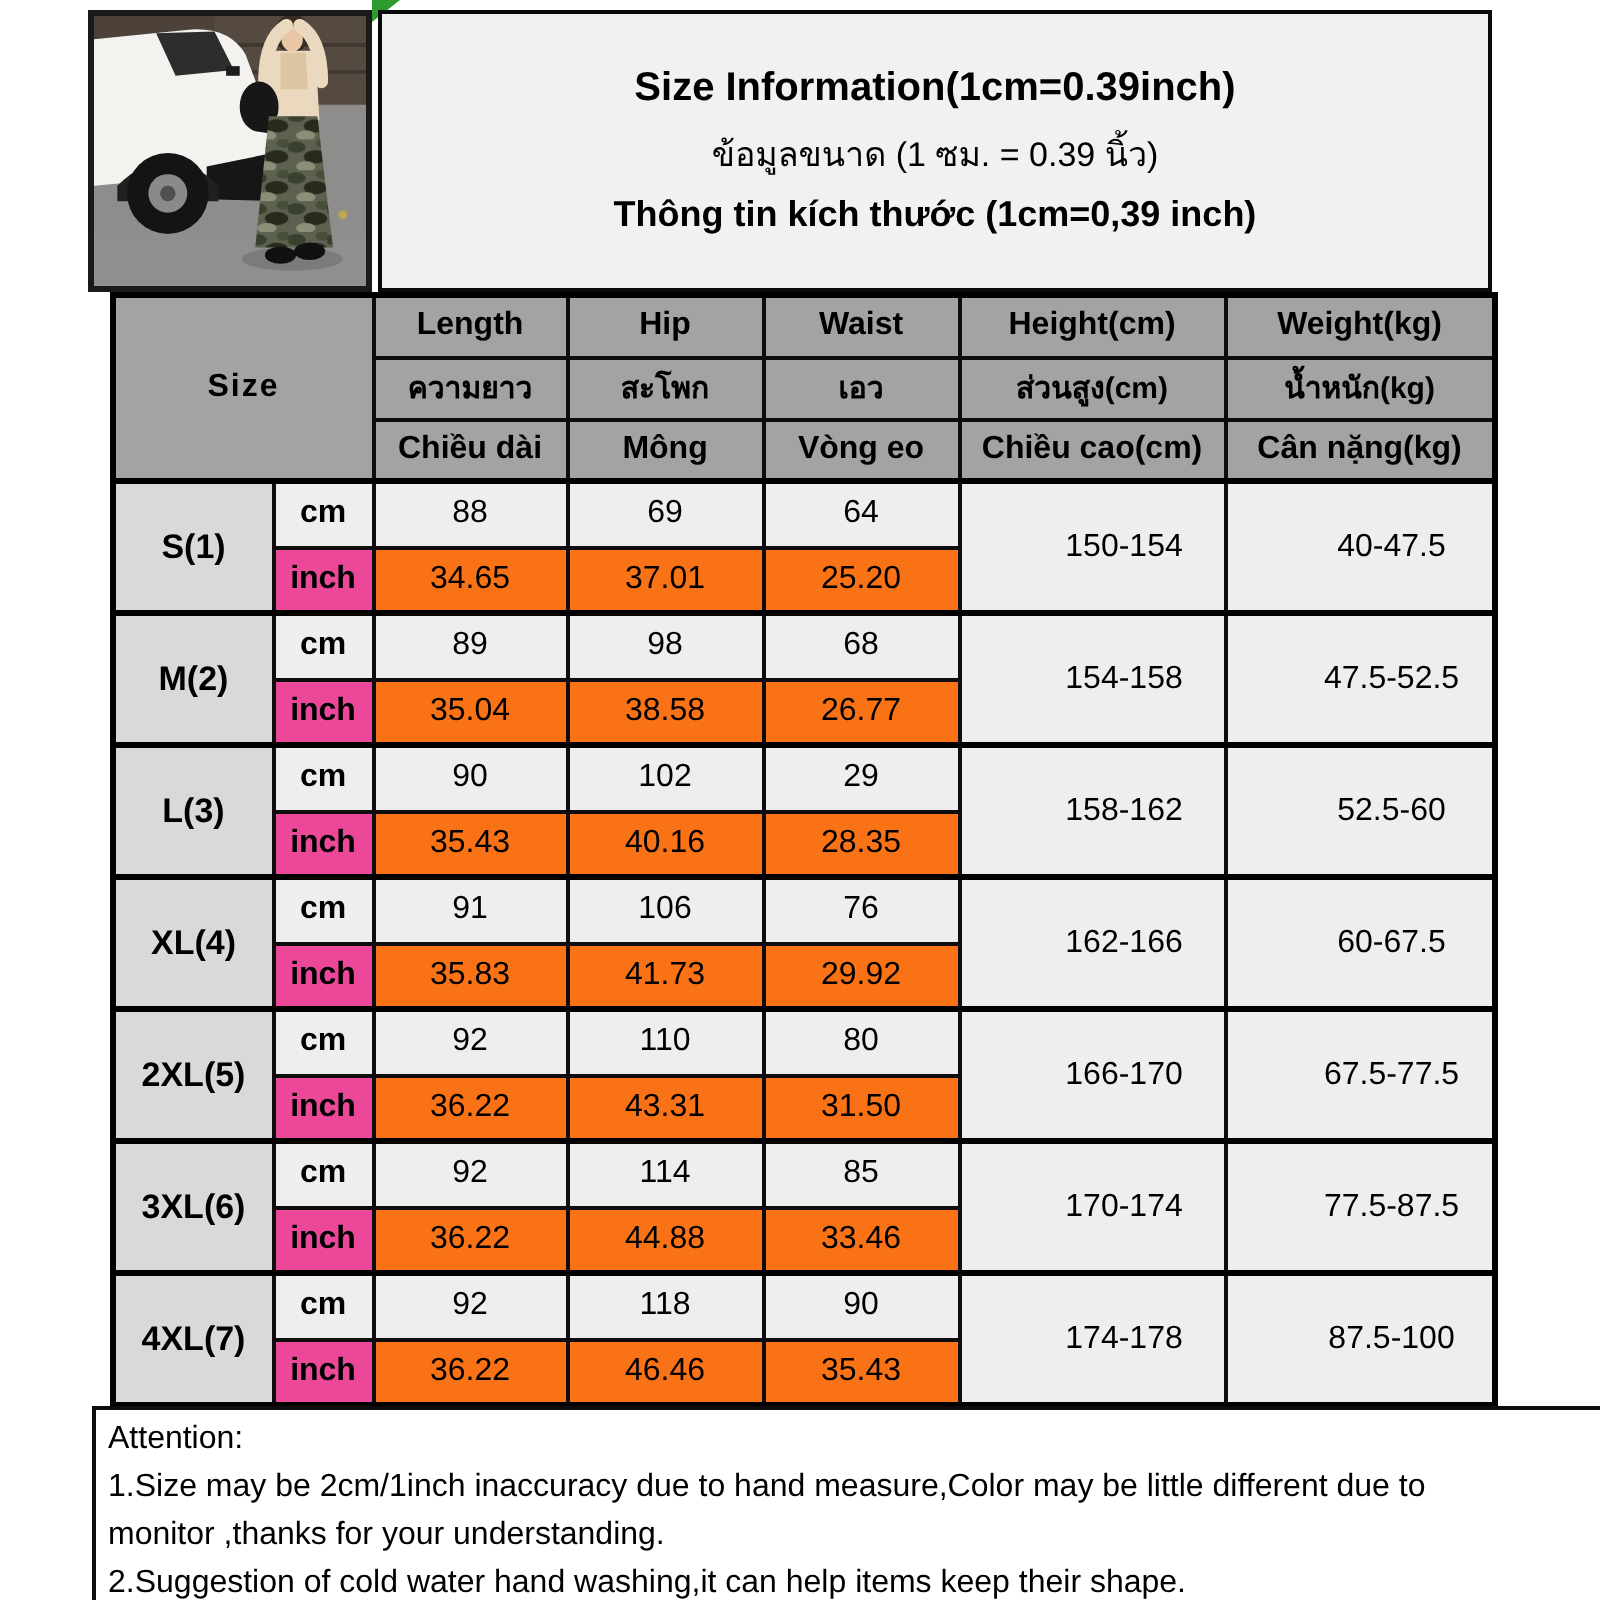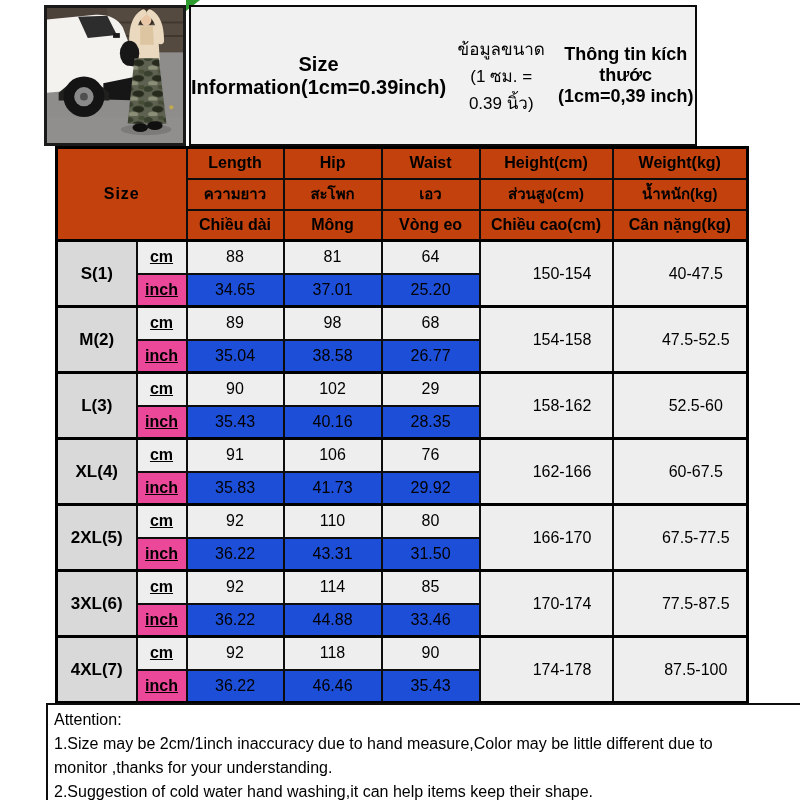--- a/index.html
+++ b/index.html
@@ -7,44 +7,44 @@
   .page { position:relative; width:800px; height:800px; background:#fff; overflow:hidden; }
 
   
   .photo { position:absolute; left:44px; top:5px; width:142px; height:141px; border:3px solid #1a1a1a; background:#8f8f8f; overflow:hidden; }
   .photo svg { display:block; width:100%; height:100%; }
 
   
   .corner-flag { position:absolute; left:186px; top:0; width:14px; height:11px; }
 
   
-  .title-box { position:absolute; left:189px; top:5px; width:508px; height:141px; background:#f1f1f1; border:2px solid #0a0a0a;
-               display:flex; flex-direction:row; align-items:center; justify-content:center; gap:7px; text-align:center; }
+  .title-box { position:absolute; left:189px; top:5px; width:557px; height:141px; background:#f1f1f1; border:2px solid #0a0a0a;
+               display:flex; flex-direction:column; align-items:center; justify-content:center; gap:7px; text-align:center; }
   .t-en { font-size:20px; font-weight:bold; letter-spacing:0; }
   .t-th { font-size:17px; font-weight:normal; }
   .t-vi { font-size:18px; font-weight:bold; }
 
   
   table.size-table { position:absolute; left:55px; top:146px; width:691px; border-collapse:collapse; table-layout:fixed;
                      border:3px solid #000; }
   .size-table th, .size-table td { border:2px solid #0d0d0d; text-align:center; vertical-align:middle; padding:0; overflow:hidden; }
   .size-table tr.hdr { height:31px; }
-  .size-table tr.hdr th { background:#c2410c; font-weight:bold; font-size:16px; }
+  .size-table tr.hdr th { background:#a3a3a3; font-weight:bold; font-size:16px; }
   .size-table tr.hdr.th-row th { font-size:15px; }
   .size-table th.size-cell { background:#d9d9d9; font-size:32px; font-weight:bold; letter-spacing:1px; }
   .size-table tr.cm-row { height:33px; }
   .size-table tr.inch-row { height:33px; }
   .size-table tr.group-start td { border-top:3px solid #000; }
   td.size-label { background:#d9d9d9; font-weight:bold; font-size:17px; }
-  td.unit { font-weight:bold; font-size:16px;text-decoration:underline; }
+  td.unit { font-weight:bold; font-size:16px; }
   td.unit.u-cm { background:#eeeeee; }
   td.unit.u-inch { background:#ec4899; }
   td.val { font-size:16px;text-align:center; }
   td.val.v-cm { background:#eeeeee; }
-  td.val.v-inch { background:#1d4ed8; }
+  td.val.v-inch { background:#f97316; }
   td.range { background:#eeeeee; font-size:16px;padding-left:32px; }
 
   
   .attention { position:absolute; left:46px; top:703px; width:772px; height:97px;
                border:2px solid #0d0d0d; border-bottom:none; background:#fff;
                padding:3px 6px 0 6px; font-size:16px; line-height:24px; }
 </style>
 </head>
 <body>
 
@@ -141,21 +141,21 @@
       <th>Mông</th>
       <th>Vòng eo</th>
       <th>Chiều cao(cm)</th>
       <th>Cân nặng(kg)</th>
     </tr>
 
     <tr class="cm-row group-start">
       <td class="size-label" rowspan="2">S(1)</td>
       <td class="unit u-cm">cm</td>
       <td class="val v-cm">88</td>
-      <td class="val v-cm">81</td>
+      <td class="val v-cm">69</td>
       <td class="val v-cm">64</td>
       <td class="range" rowspan="2">150-154</td>
       <td class="range" rowspan="2">40-47.5</td>
     </tr>
     <tr class="inch-row">
       <td class="unit u-inch">inch</td>
       <td class="val v-inch">34.65</td>
       <td class="val v-inch">37.01</td>
       <td class="val v-inch">25.20</td>
     </tr>

